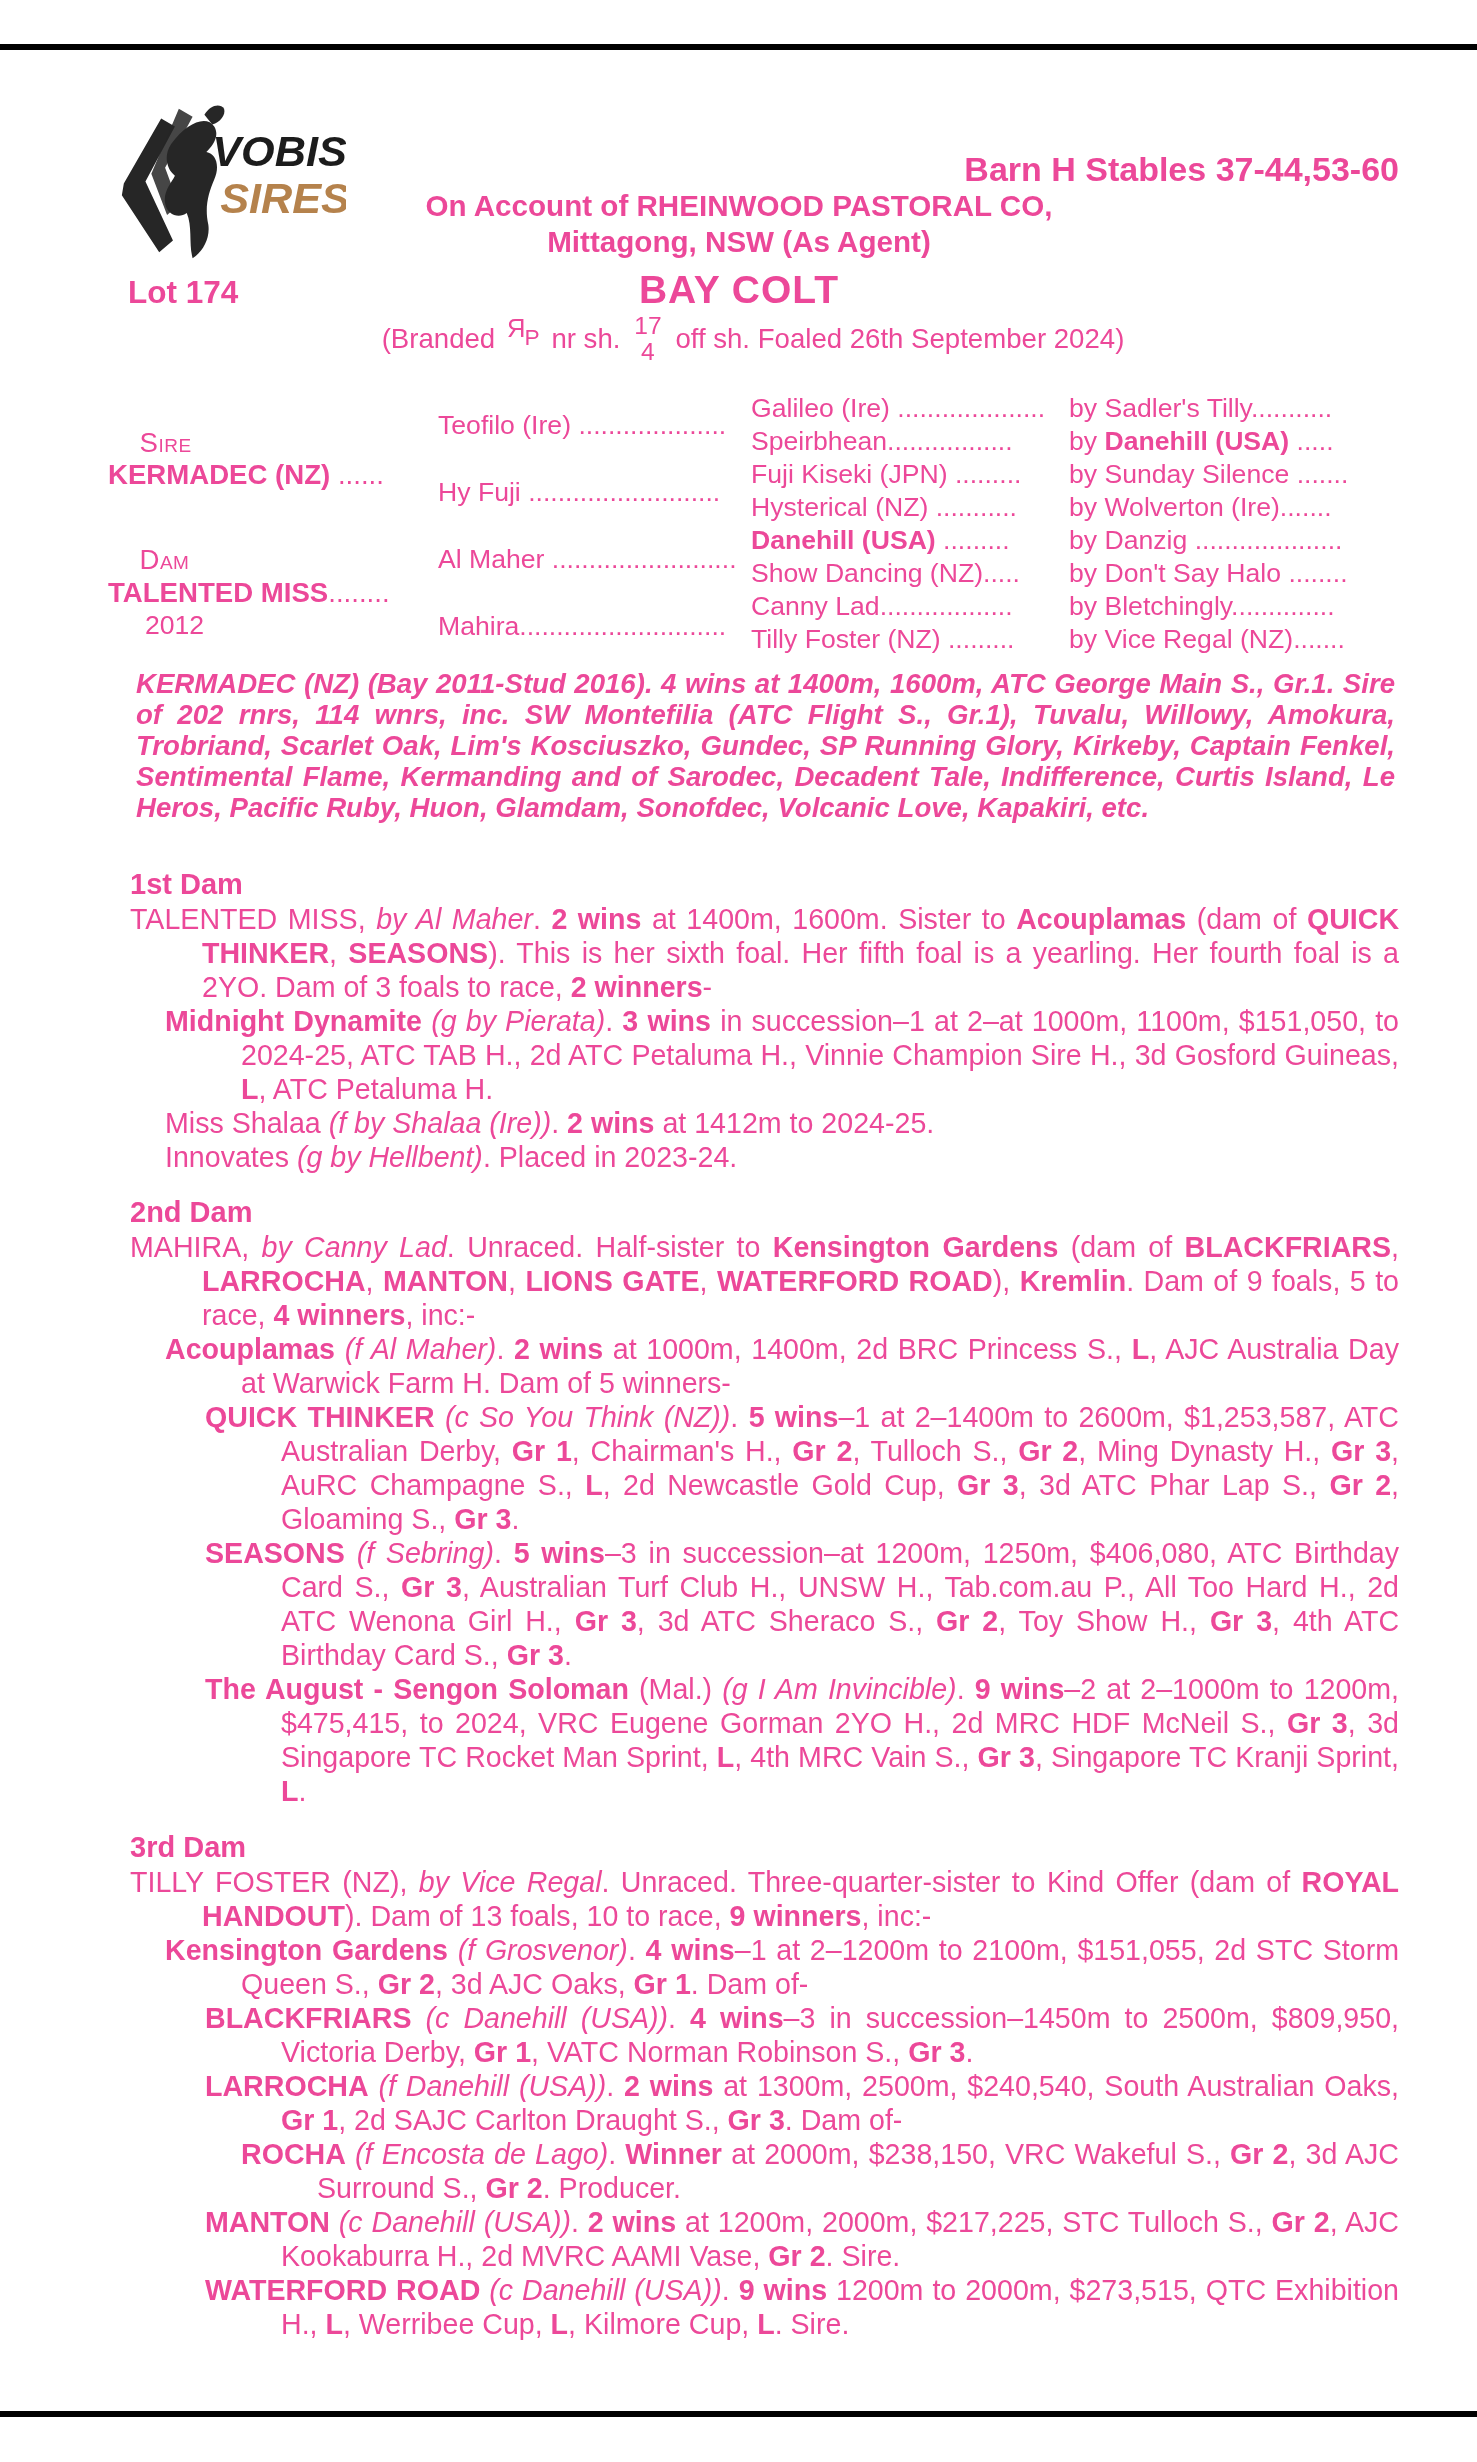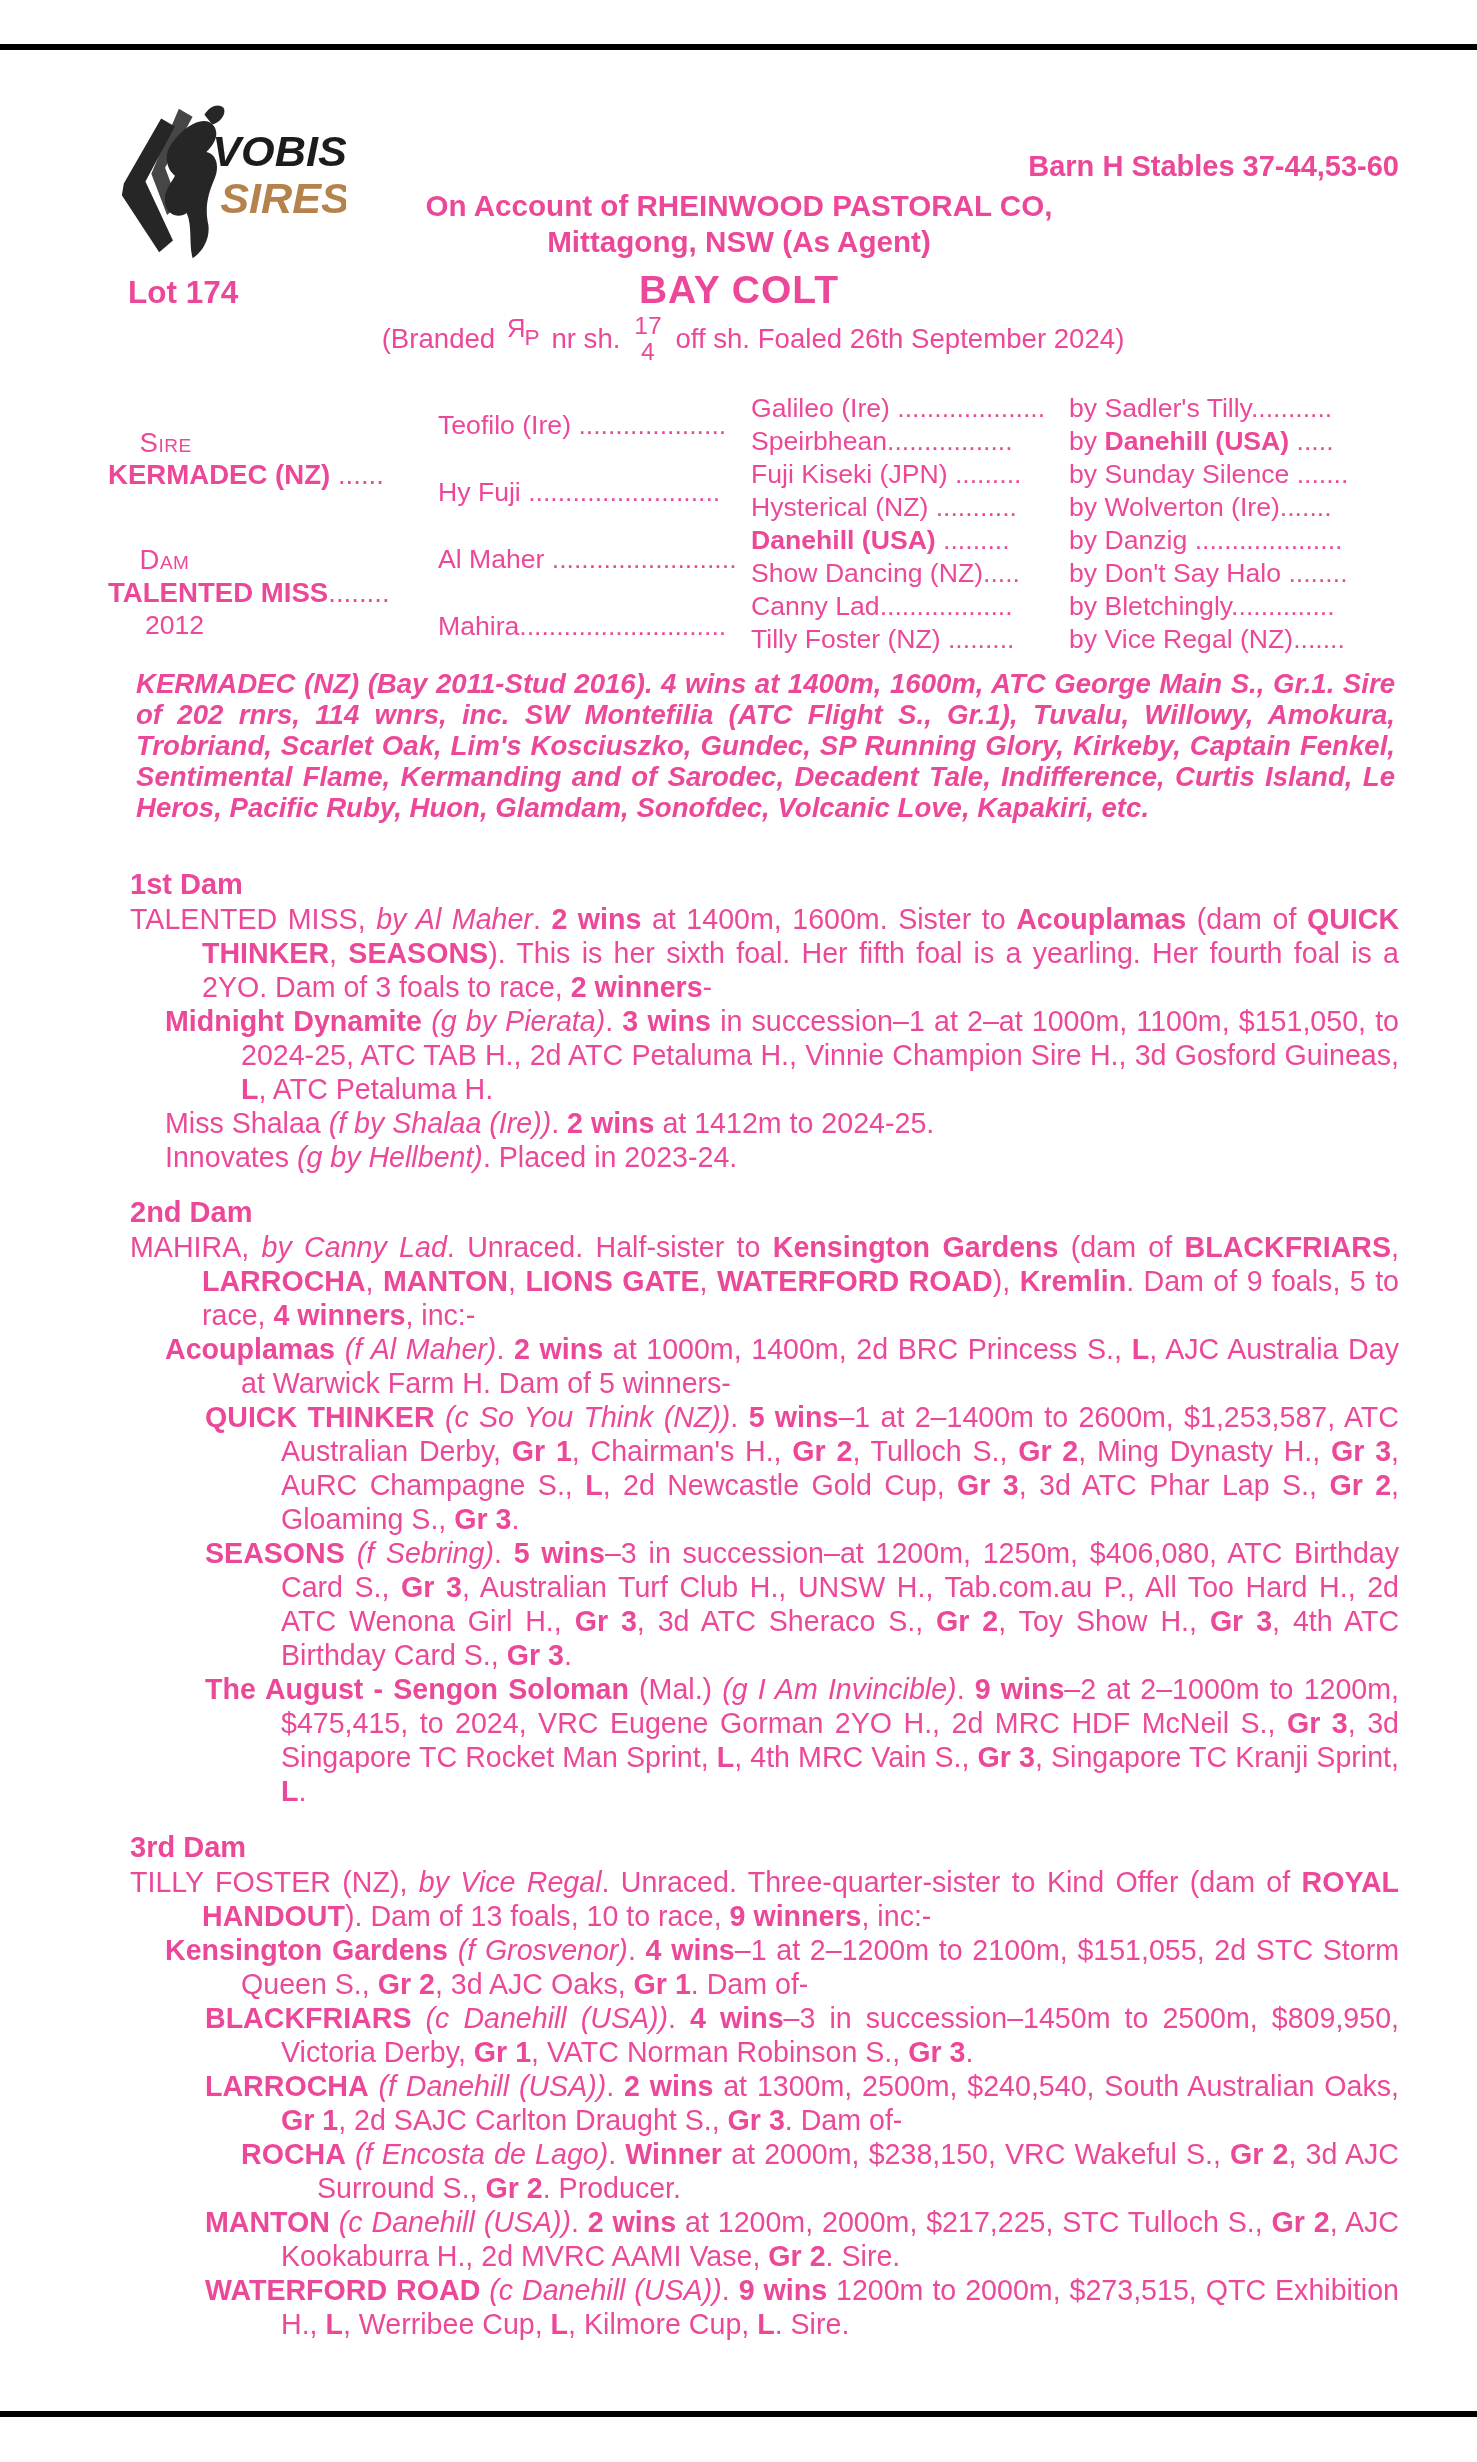--- a/index.html
+++ b/index.html
@@ -3,21 +3,21 @@
 <meta charset="utf-8">
 <style>
   html,body{margin:0;padding:0;background:#e8e8e8;}
   #page{position:relative;width:1478px;height:2463px;background:#ffffff;
         font-family:"Liberation Sans",sans-serif;color:#ec4899;overflow:hidden;}
   .rule{position:absolute;left:0;width:1478px;height:5.9px;background:#000;}
   #rule-top{top:44px;} #rule-bottom{top:2411px;}
 
   
   #logo{position:absolute;left:110px;top:97px;width:236px;height:172px;}
-  #barn{position:absolute;right:79px;top:150px;font-size:29px;font-weight:bold;text-align:right;}
+  #barn{position:absolute;right:79px;top:150px;font-size:34px;font-weight:bold;text-align:right;}
   #acct1{position:absolute;left:0;right:0;top:189px;text-align:center;font-size:29.6px;font-weight:bold;}
   #acct2{position:absolute;left:0;right:0;top:225px;text-align:center;font-size:29.6px;font-weight:bold;}
   #lot{position:absolute;left:128px;top:274px;font-size:31.5px;font-weight:bold;}
   #title{position:absolute;left:0;right:0;top:268px;text-align:center;font-size:39px;font-weight:bold;letter-spacing:1px;}
   #branded{position:absolute;left:0;right:0;top:313px;display:flex;justify-content:center;align-items:center;font-size:27.6px;padding-left:28px;}
   #branded .gap{width:11.8px;display:inline-block;}
   .brand-ya{position:relative;top:-10.8px;font-size:25.6px;}
   .brand-p{position:relative;top:-3px;font-size:22.7px;margin-left:-1px;}
   .frac{display:inline-flex;flex-direction:column;align-items:center;font-size:24.6px;line-height:25.6px;margin:0 13.8px;text-align:right;}
 

